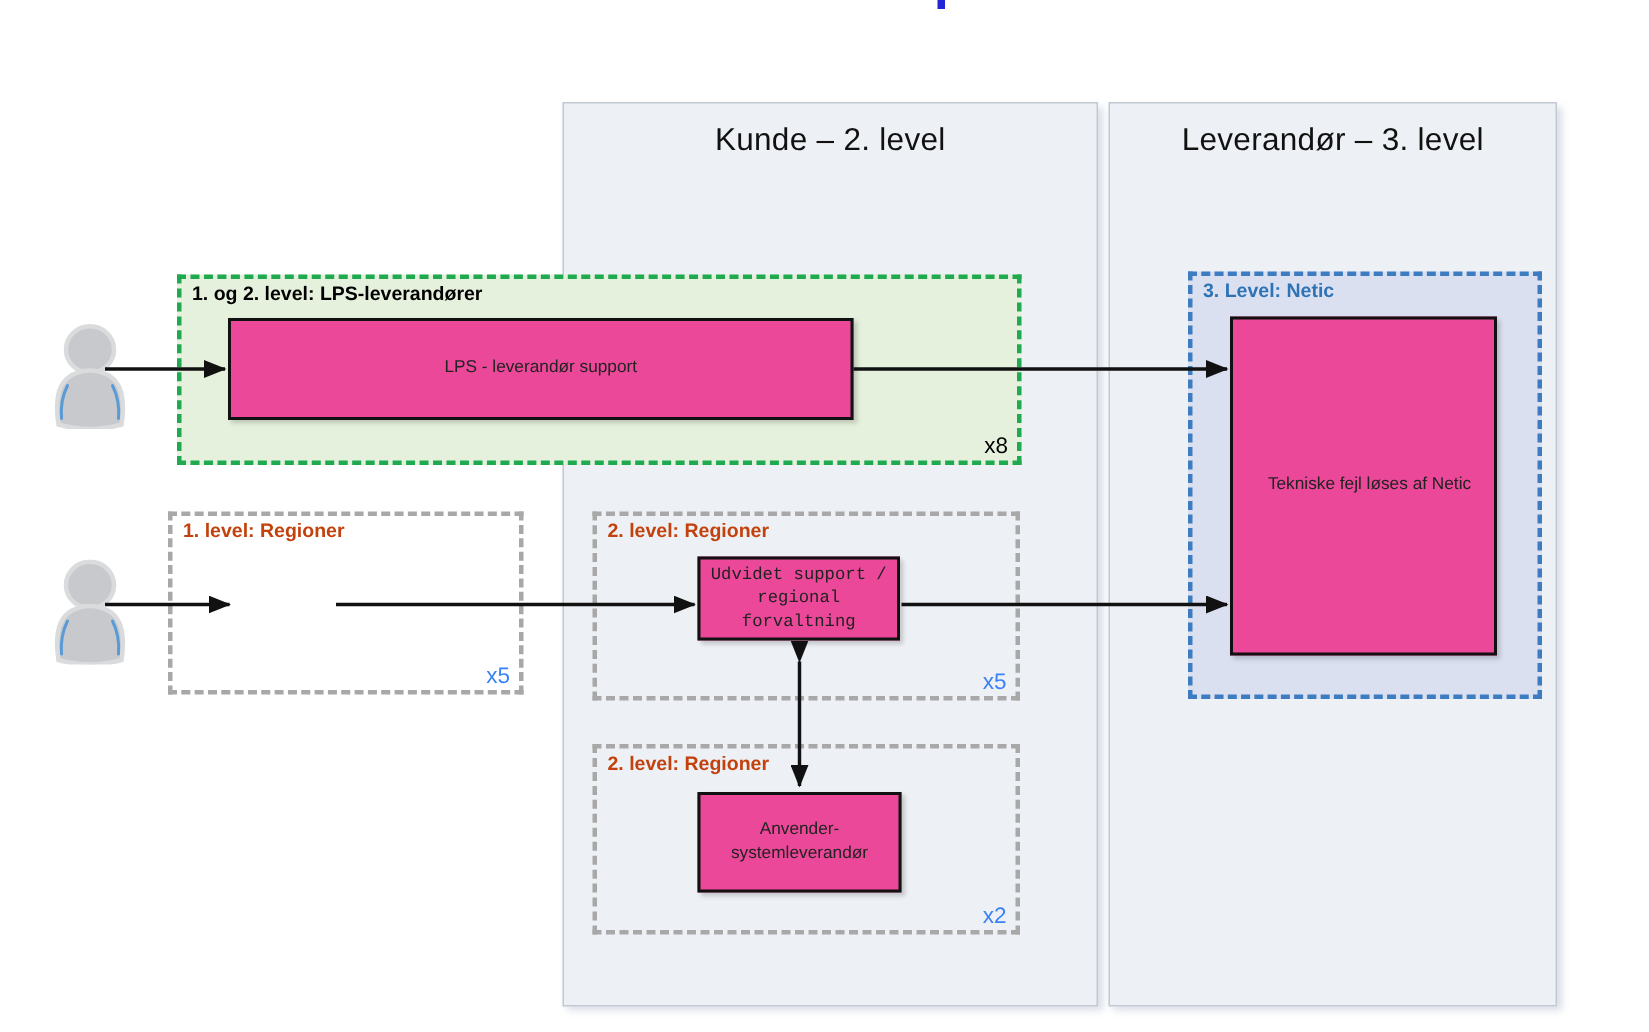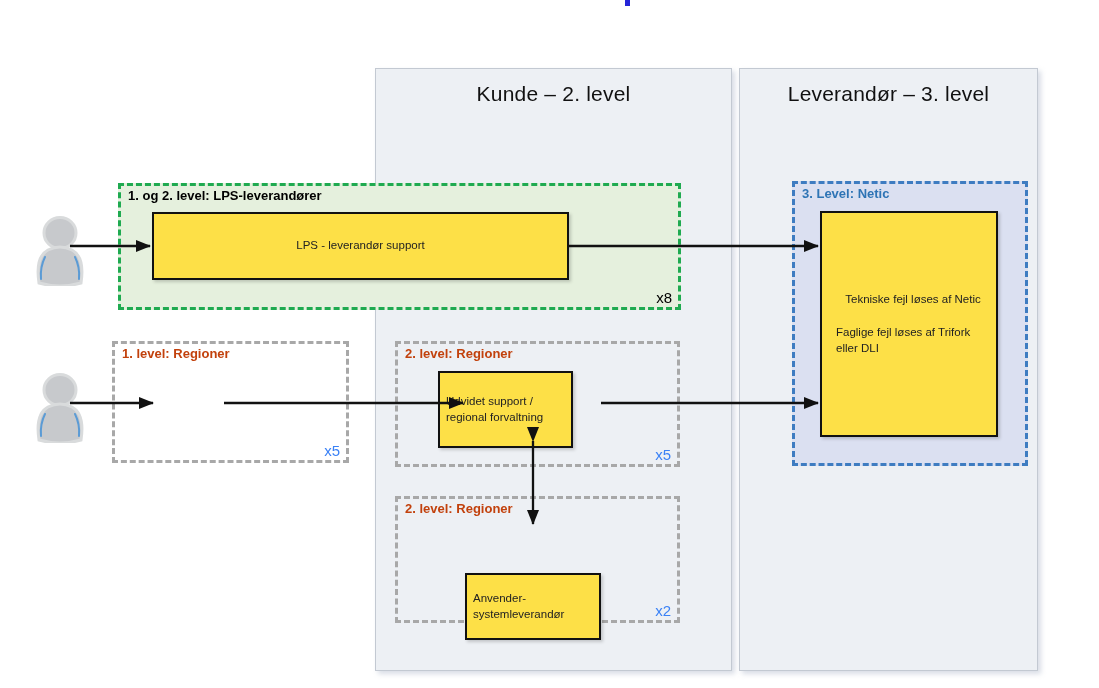--- a/index.html
+++ b/index.html
@@ -24,23 +24,23 @@
     position:absolute;bottom:1px;right:6px;font-size:15px;
   }
   .g-green{border-color:#1faa50;background:#e5f0dd;}
   .g-green .group-label,.g-green .group-mult{color:#000000;}
   .g-gray{border-color:#a8a8a8;background:transparent;}
   .g-gray .group-label{color:#c2410c;}
   .g-gray .group-mult{color:#3b82f6;margin-top:40px;}
   .g-blue{border-color:#3e7cc1;background:#dbe0f1;}
   .g-blue .group-label{color:#2e74b5;}
   .sbox{
-    position:absolute;background:#fde047;border:2.2px solid #111;box-sizing:border-box;
+    position:absolute;background:#ec4899;border:2.2px solid #111;box-sizing:border-box;
     display:flex;flex-direction:column;align-items:center;justify-content:center;
-    text-align:left;font-size:11.5px;line-height:1.35;color:#222;
+    text-align:center;font-size:11.5px;line-height:1.35;color:#222;
     box-shadow:2px 2px 3px rgba(0,0,0,0.18);padding:2px 6px;
   }
   .sbox .para + .para{margin-top:18px;}
   .person{position:absolute;width:56px;height:70px;}
   .arrow-layer{position:absolute;left:0;top:0;width:1099px;height:688px;pointer-events:none;}
   .cursor-dot{position:absolute;left:625px;top:0px;width:5px;height:6px;background:#2525d8;}
 </style>
 </head>
 <body>
 
@@ -75,31 +75,30 @@
 
   <div class="group g-blue" style="left:792px;top:181px;width:236px;height:285px;">
     <div class="group-label">3. Level: Netic</div>
   </div>
 
   <div class="sbox" style="left:152px;top:212px;width:417px;height:68px;">
     <span>LPS - leverandør support</span>
   </div>
 
 
-  <div class="sbox" style="left:438px;top:371px;width:135px;height:77px;">
+  <div class="sbox" style="left:465px;top:371px;width:135px;height:56px;font-family:Liberation Mono, monospace;">
     <span>Udvidet support / regional forvaltning</span>
   </div>
 
-  <div class="sbox" style="left:465px;top:528px;width:136px;height:67px;margin-top:45px;">
+  <div class="sbox" style="left:465px;top:528px;width:136px;height:67px;">
     <span>Anvender-systemleverandør</span>
   </div>
 
   <div class="sbox" style="left:820px;top:211px;width:178px;height:226px;padding-left:14px;">
     <span class="para">Tekniske fejl løses af Netic</span>
-    <span class="para">Faglige fejl løses af Trifork eller DLI</span>
   </div>
 
   <svg class="person" style="left:30px;top:216px;" viewBox="0 0 56 70">
     <ellipse cx="30" cy="17" rx="16" ry="15.5" fill="#c7c9cc" stroke="#d9dbdc" stroke-width="3"></ellipse>
     <path d="M9 67 Q5 41 18 34 Q30 28 42 34 Q55 41 51 67 Q30 73 9 67 Z" fill="#c7c9cc" stroke="#d9dbdc" stroke-width="3"></path>
     <path d="M15 41 Q10 51 11 63" stroke="#5b9bd5" fill="none" stroke-width="2" stroke-linecap="round"></path>
     <path d="M45 41 Q50 51 49 63" stroke="#5b9bd5" fill="none" stroke-width="2" stroke-linecap="round"></path>
   </svg>
 
   <svg class="person" style="left:30px;top:373px;" viewBox="0 0 56 70">

